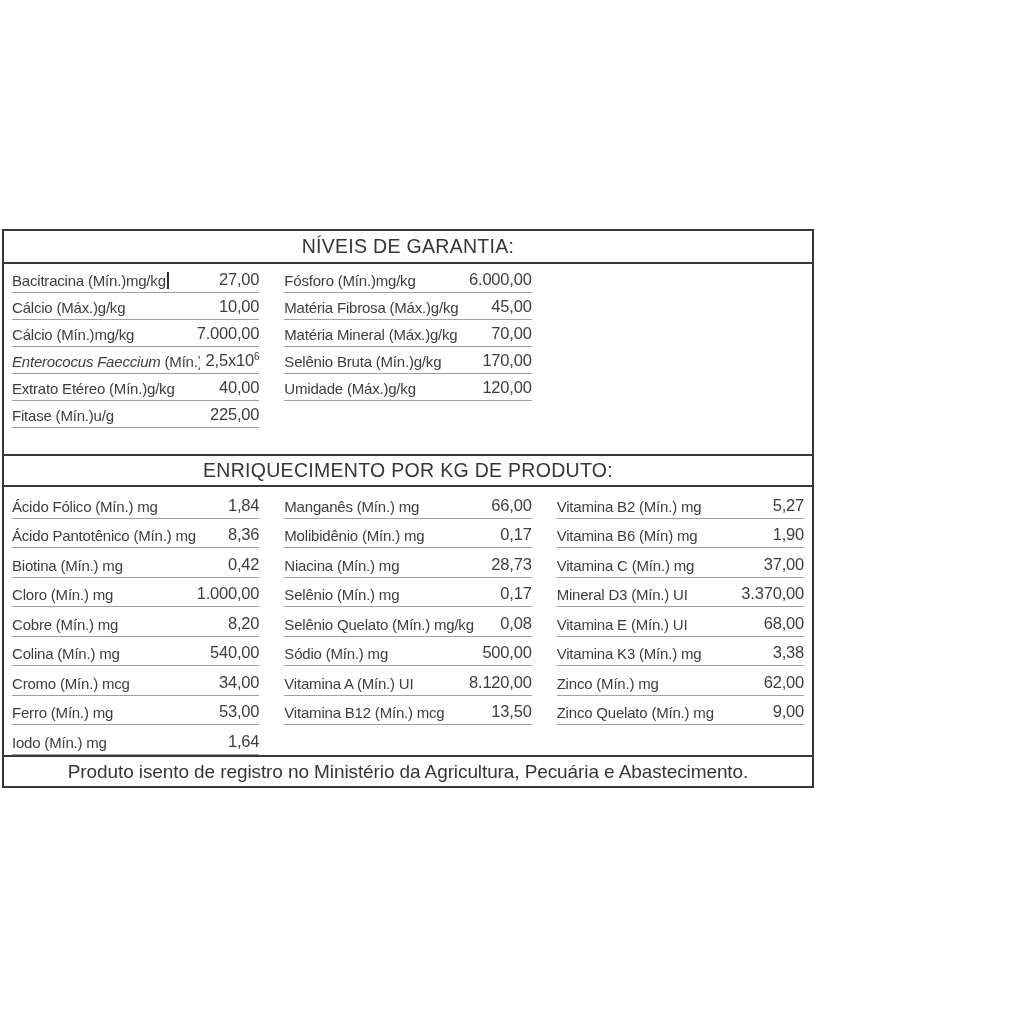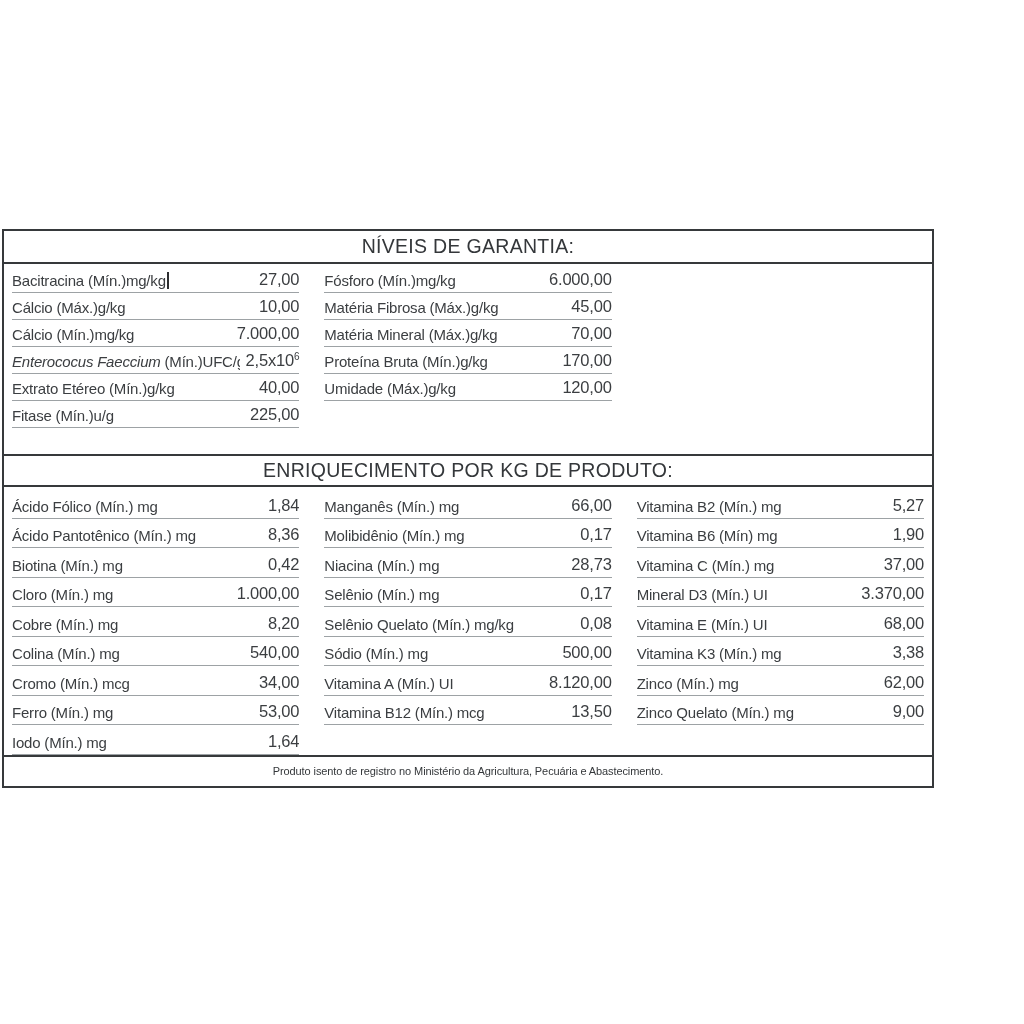--- a/index.html
+++ b/index.html
@@ -16,21 +16,21 @@
     position: relative;
     width: 1024px;
     height: 1024px;
     background: #ffffff;
     overflow: hidden;
   }
   .gtable {
     position: absolute;
     left: 2px;
     top: 229px;
-    width: 932px;
+    width: 812px;
     box-sizing: border-box;
     border: 2px solid #36393b;
     background: #ffffff;
   }
   .band {
     height: 31px;
     line-height: 31px;
     text-align: center;
     font-size: 19.5px;
     letter-spacing: 0.3px;
@@ -87,21 +87,21 @@
     height: 17px;
     background: #2c2e30;
     vertical-align: -3px;
     margin-left: 1px;
   }
   .footer {
     border-top: 2px solid #36393b;
     height: 29px;
     line-height: 29px;
     text-align: center;
-    font-size: 11px;
+    font-size: 19px;
     letter-spacing: -0.1px;
     color: #34373a;
     white-space: nowrap;
   }
 </style>
 </head>
 <body>
 
 <div class="page">
   <div class="gtable">
@@ -144,21 +144,21 @@
           </div>
           <div class="row">
             <span class="label">Matéria Fibrosa (Máx.)g/kg</span>
             <span class="value">45,00</span>
           </div>
           <div class="row">
             <span class="label">Matéria Mineral (Máx.)g/kg</span>
             <span class="value">70,00</span>
           </div>
           <div class="row">
-            <span class="label">Proteína Bruta (Mín.)g/kg</span>
+            <span class="label">Selênio Bruta (Mín.)g/kg</span>
             <span class="value">170,00</span>
           </div>
           <div class="row">
             <span class="label">Umidade (Máx.)g/kg</span>
             <span class="value">120,00</span>
           </div>
         </div>
       <div class="col"></div>
     </div>
 

